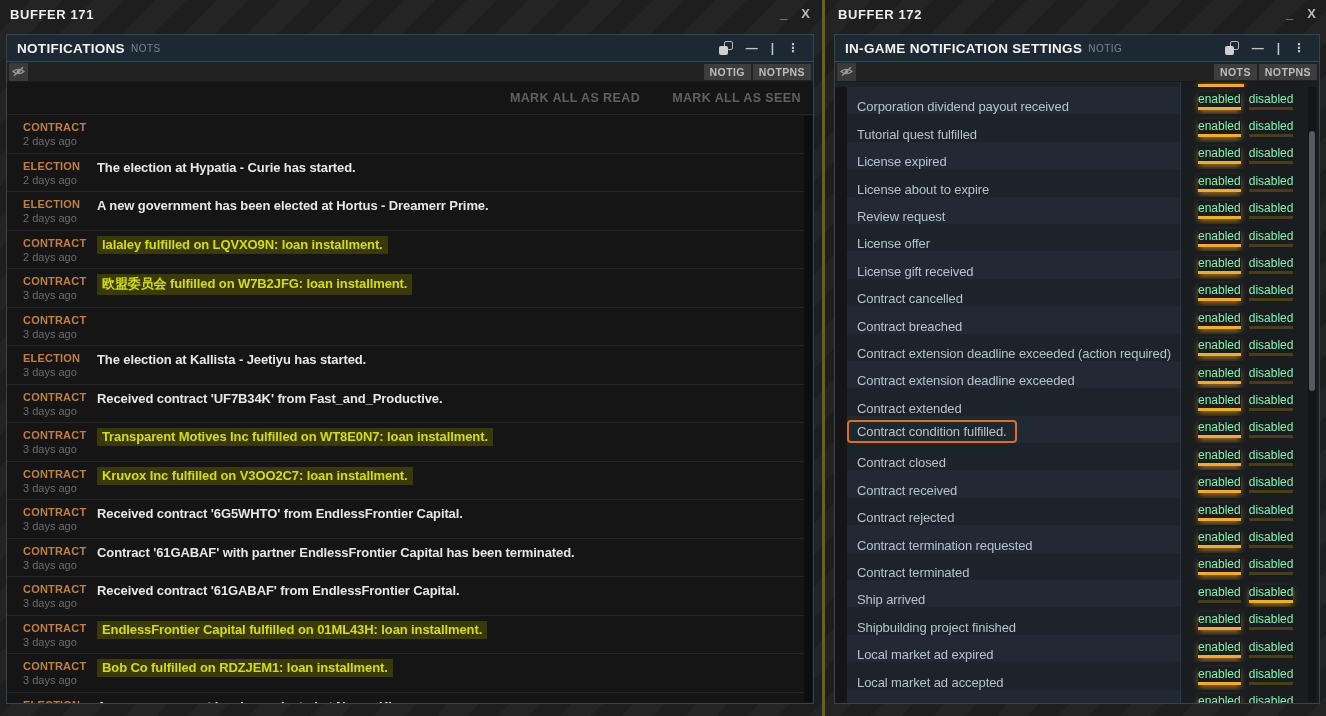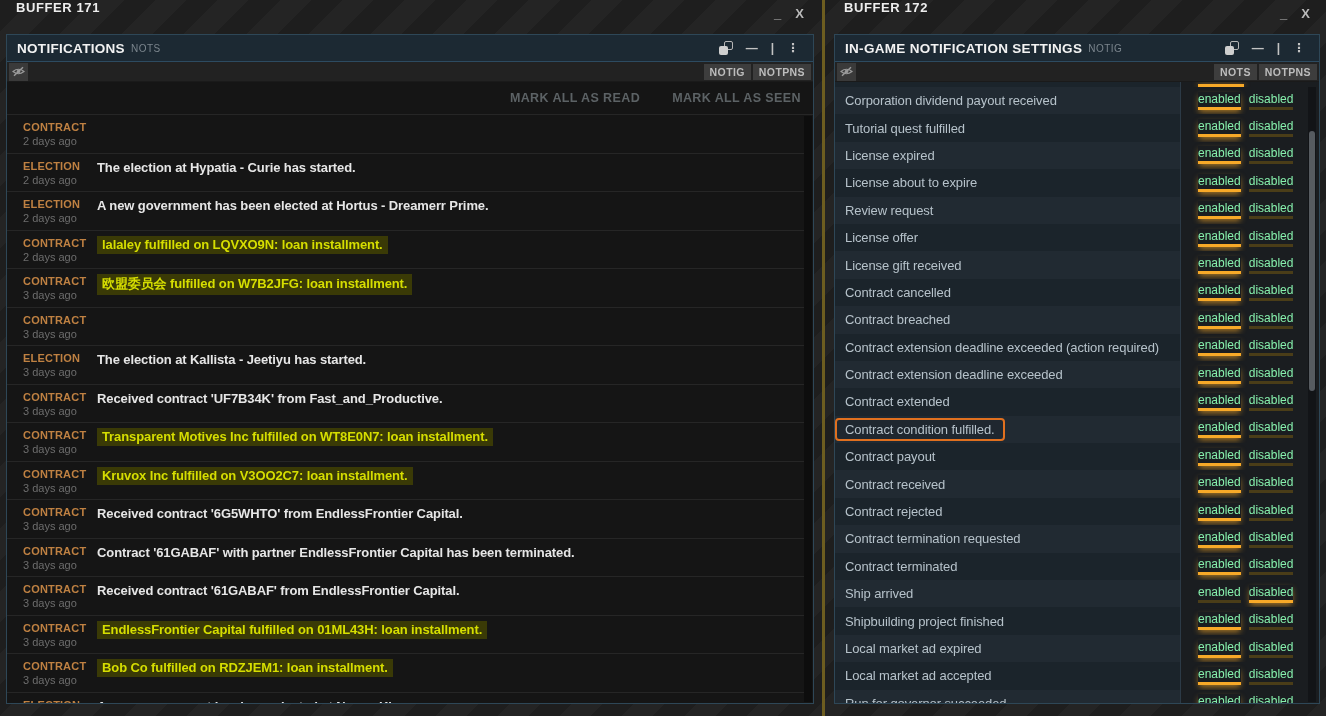--- a/index.html
+++ b/index.html
@@ -21,21 +21,21 @@
   html,body{width:1326px;height:716px;overflow:hidden;}
   body{
     font-family:"Liberation Sans","DejaVu Sans",sans-serif;
     background:repeating-linear-gradient(135deg,#1e1e1e 0 22px,#242424 22px 44px);
     color:#e6e6e6;position:relative;
   }
   .window{position:absolute;top:0;}
   #win-left{left:0;width:820px;height:704px;}
   #win-right{left:828px;width:498px;height:704px;}
   .v-divider{position:absolute;left:822px;top:0;width:3px;height:716px;background:var(--divider_gold);}
-  .titlebar{height:28px;display:flex;padding:0 16px;}
+  .titlebar{height:28px;display:flex;align-items:center;padding:0 10px;}
   .win-title{font-size:13px;font-weight:bold;color:#ededed;letter-spacing:.6px;}
   .win-controls{margin-left:auto;display:flex;gap:14px;align-items:center;}
   .win-btn{color:#b9b9b9;font-size:13px;font-weight:bold;cursor:pointer;line-height:10px;}
   .panel{
     position:absolute;left:6px;right:6px;top:34px;bottom:0;
     background:var(--list_bg);border:1px solid var(--panel_border);
     display:flex;flex-direction:column;overflow:hidden;
   }
   .panel-header{
     height:27px;background:var(--panel_hdr);border-bottom:1px solid #2d4b61;
@@ -71,21 +71,21 @@
   .scroll-track{position:absolute;background:#0d0d0d;}
   .left-track{right:1px;top:81px;bottom:1px;width:8px;}
   .right-track{right:3px;top:52px;bottom:1px;width:8px;background:#121417;}
   .scroll-thumb{position:absolute;left:1px;width:6px;top:44px;height:260px;background:#565b60;border-radius:3px;cursor:pointer;}
   .settings-list{flex:1;overflow:hidden;position:relative;}
   .sliver{height:5px;display:flex;}
   .sliver .s-label{flex:1;background:var(--row_even);}
   .sliver .s-toggle{width:139px;background:var(--toggle_bg);border-left:1px solid #2c3a46;display:flex;align-items:flex-end;}
   .partial-underline{margin-left:17px;width:46px;height:3px;background:var(--accent);box-shadow:0 0 6px rgba(247,169,40,.6);}
   .setting-row{height:27.4px;display:flex;align-items:stretch;}
-  .setting-label-cell{flex:1;display:flex;align-items:center;padding-left:10px;}
+  .setting-label-cell{flex:1;display:flex;align-items:flex-end;padding-left:10px;margin-left:12px;}
   .setting-row.odd .setting-label-cell{background:var(--row_odd);}
   .setting-row.even .setting-label-cell{background:var(--row_even);}
   .setting-label{font-size:13px;color:#b6c2ca;letter-spacing:-.1px;}
   .setting-label.outlined{border:2px solid var(--outline_orange);border-radius:4px;padding:2px 8px;margin-left:-10px;background:rgba(0,0,0,.05);}
   .setting-toggle{width:139px;flex:0 0 auto;background:var(--toggle_bg);border-left:1px solid #2c3a46;display:flex;align-items:center;gap:8px;padding-left:17px;}
   .toggle{font-size:12px;color:#86efac;line-height:14px;padding-bottom:1px;border-bottom:3px solid var(--unsel_underline);cursor:pointer;}
   .toggle.sel{border-bottom-color:var(--accent);box-shadow:0 3px 6px -1px rgba(247,169,40,.65);}
 </style>
 </head>
 <body>
@@ -401,21 +401,21 @@
     <div class="setting-label-cell">
             <span class="setting-label outlined">Contract condition fulfilled.</span>
           </div>
     <div class="setting-toggle">
       <span class="toggle sel">enabled</span>
       <span class="toggle">disabled</span>
     </div>
   </div>
         <div class="setting-row even">
     <div class="setting-label-cell">
-            <span class="setting-label">Contract payout</span>
+            <span class="setting-label">Contract closed</span>
           </div>
     <div class="setting-toggle">
       <span class="toggle sel">enabled</span>
       <span class="toggle">disabled</span>
     </div>
   </div>
         <div class="setting-row odd">
     <div class="setting-label-cell">
             <span class="setting-label">Contract received</span>
           </div>

